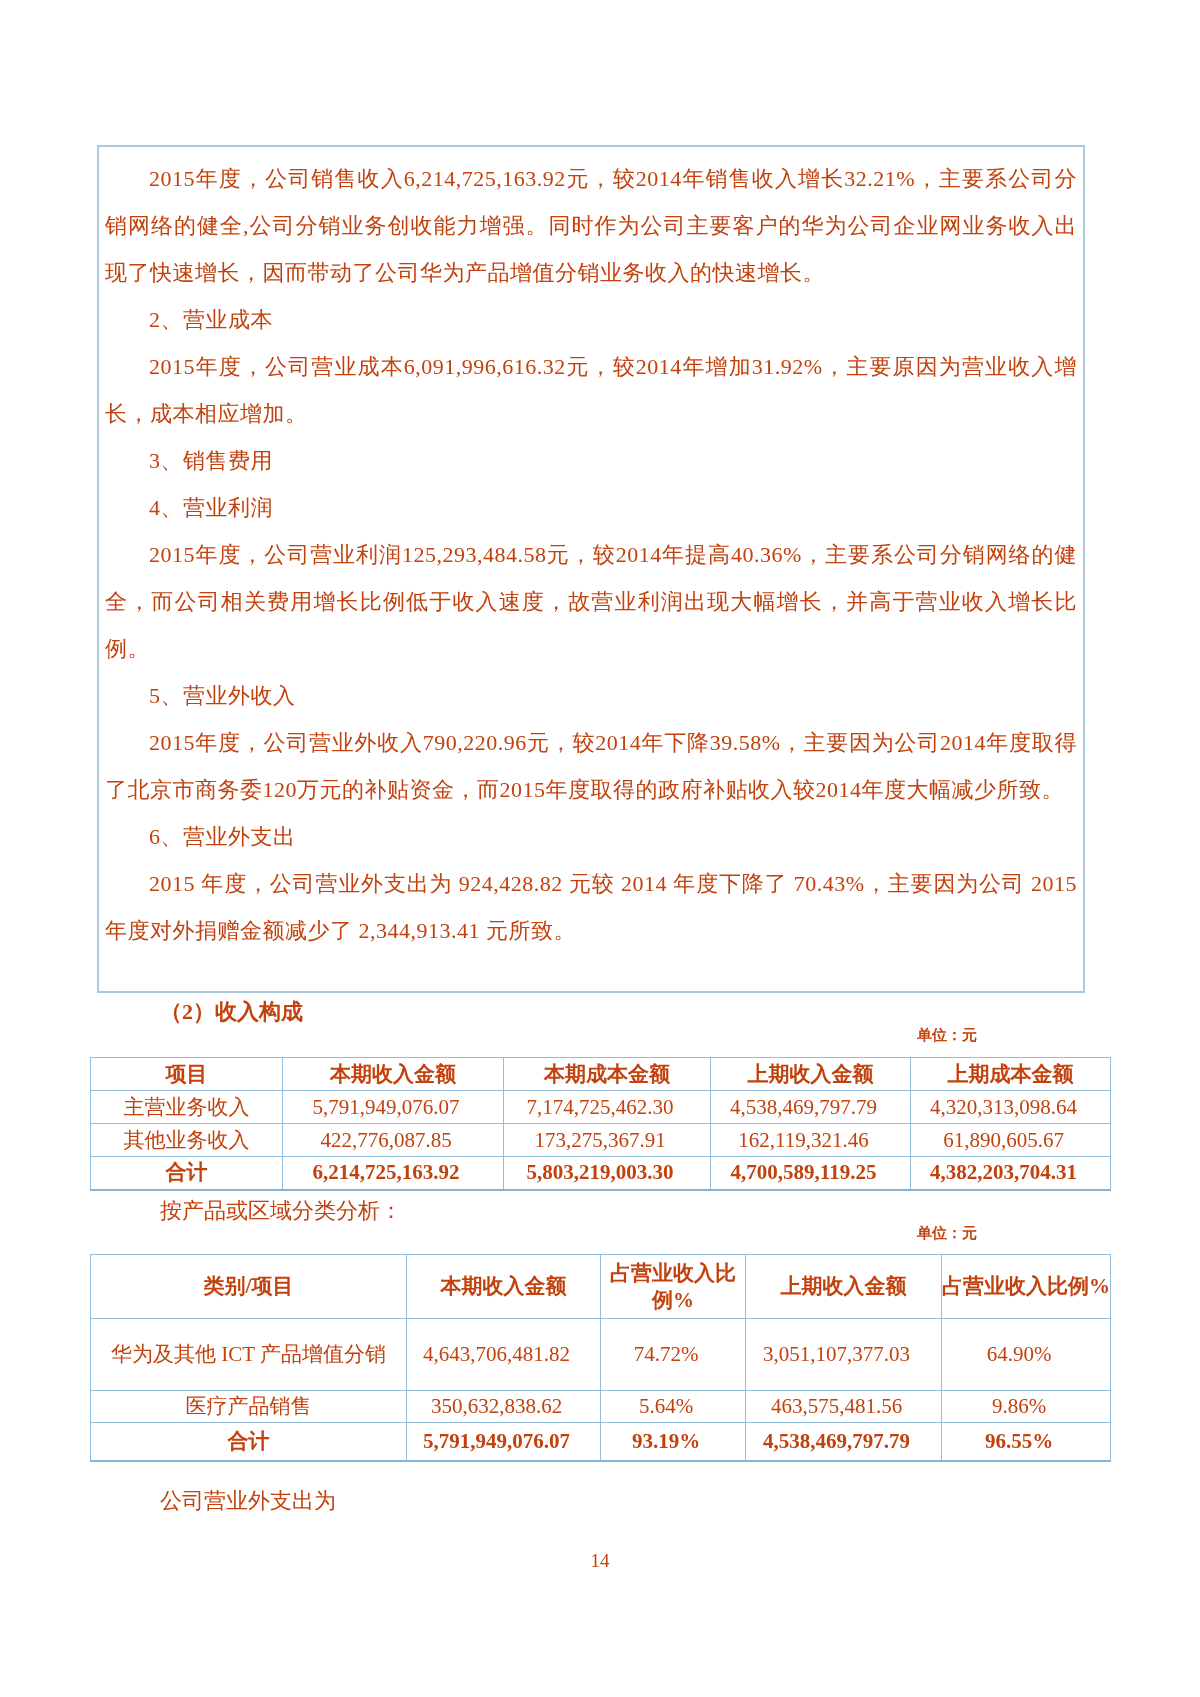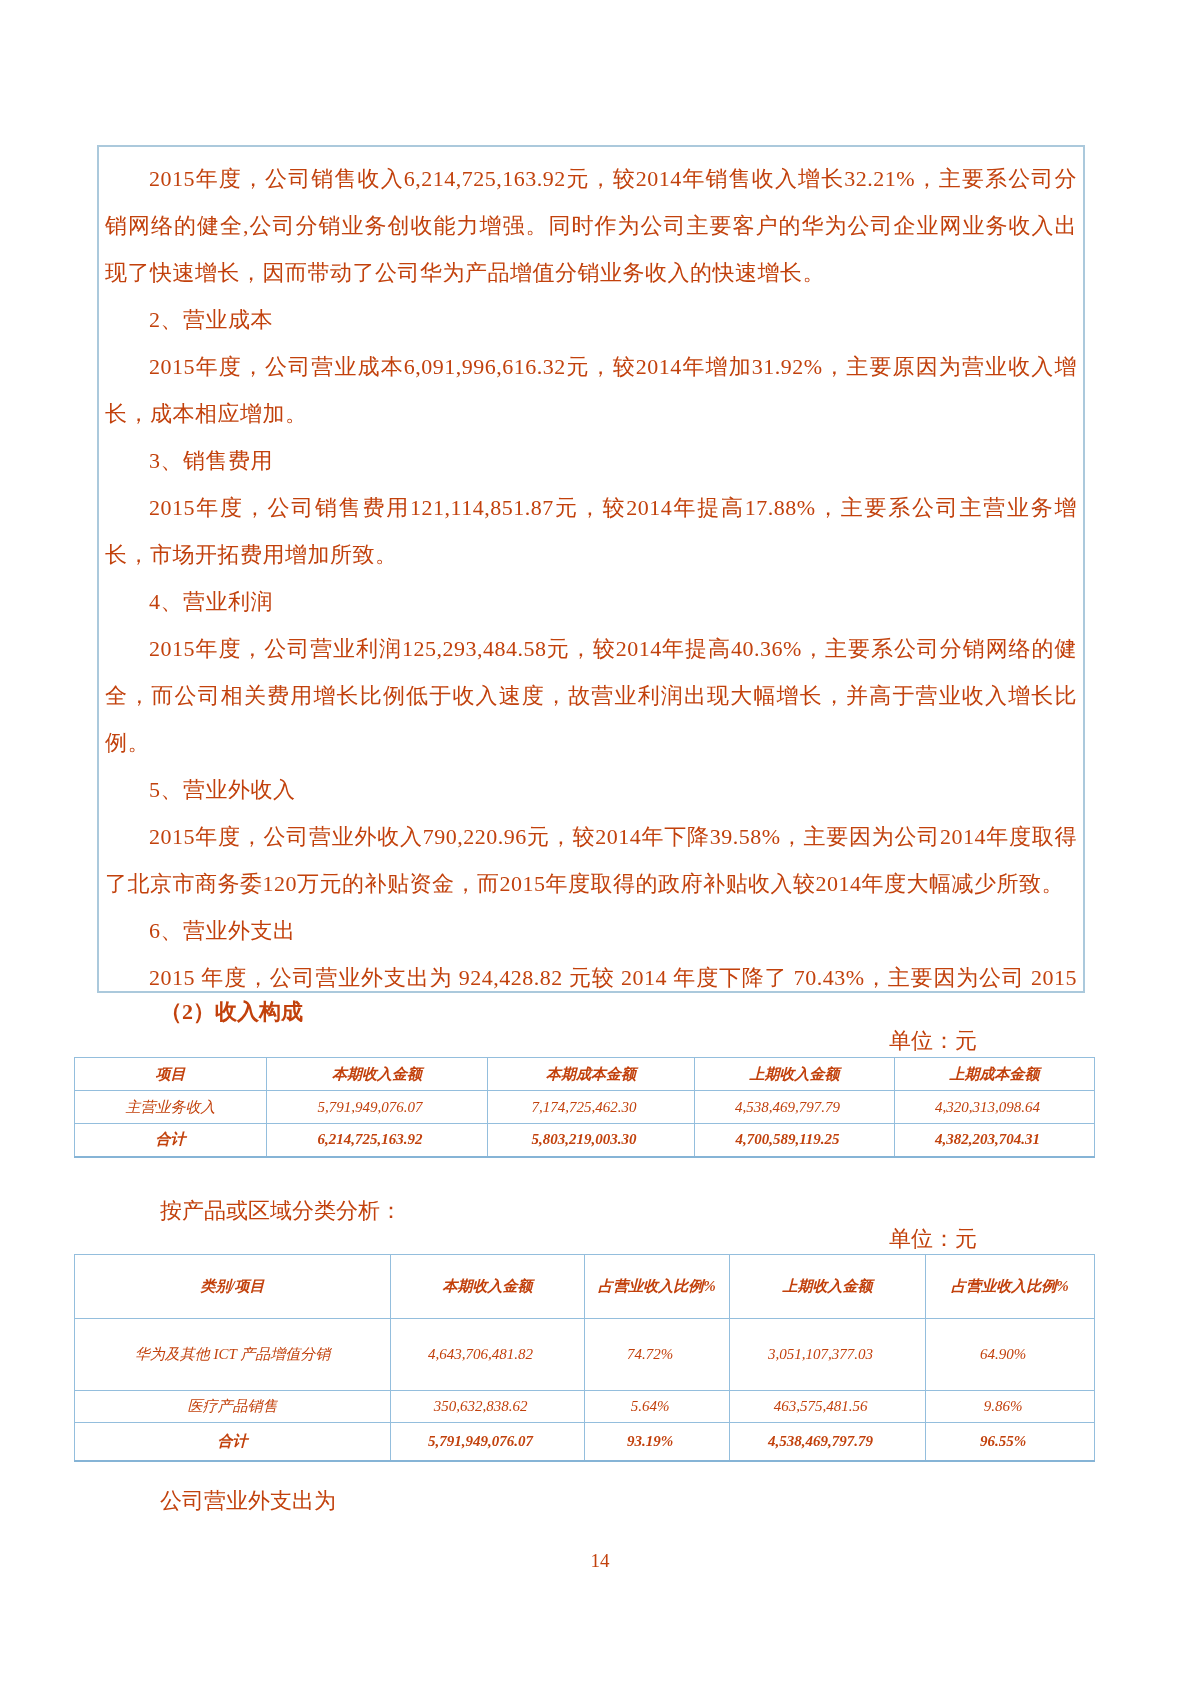--- a/index.html
+++ b/index.html
@@ -30,33 +30,32 @@
   }
   .section-heading {
     position: absolute;
     left: 160px; top: 997px;
     font-size: 22px;
     font-weight: bold;
   }
   .unit-label {
     position: absolute;
     right: 223px;
-    font-size: 22px;
-    font-weight: normal;
+    font-size: 15px;
+    font-weight: bold;
   }
   .unit-label.first  { top: 1026px; }
   .unit-label.second { top: 1224px; }
   .fin-table {
     position: absolute;
-    left: 74px;
+    left: 90px;
     width: 1020px;
     border-collapse: collapse;
     table-layout: fixed;
-    font-size: 15px;
-    font-style: italic;
+    font-size: 21px;
   }
   .fin-table.t1 { top: 1057px; }
   .fin-table.t2 { top: 1254px; }
   .fin-table td {
     border: 1px solid #94bedd;
     vertical-align: middle;
     padding: 0;
     line-height: 27px;
   }
   .fin-table { border: 1px solid #94bedd; border-bottom: 2px solid #86b4d6; }
@@ -88,21 +87,20 @@
 </head>
 <body>
 
 <div class="page">
 
   <div class="analysis-box">
     <p>2015年度，公司销售收入6,214,725,163.92元，较2014年销售收入增长32.21%，主要系公司分销网络的健全,公司分销业务创收能力增强。同时作为公司主要客户的华为公司企业网业务收入出现了快速增长，因而带动了公司华为产品增值分销业务收入的快速增长。</p>
     <p>2、营业成本</p>
     <p>2015年度，公司营业成本6,091,996,616.32元，较2014年增加31.92%，主要原因为营业收入增长，成本相应增加。</p>
     <p>3、销售费用</p>
-    <p>2015年度，公司销售费用121,114,851.87元，较2014年提高17.88%，主要系公司主营业务增长，市场开拓费用增加所致。</p>
     <p>4、营业利润</p>
     <p>2015年度，公司营业利润125,293,484.58元，较2014年提高40.36%，主要系公司分销网络的健全，而公司相关费用增长比例低于收入速度，故营业利润出现大幅增长，并高于营业收入增长比例。</p>
     <p>5、营业外收入</p>
     <p>2015年度，公司营业外收入790,220.96元，较2014年下降39.58%，主要因为公司2014年度取得了北京市商务委120万元的补贴资金，而2015年度取得的政府补贴收入较2014年度大幅减少所致。</p>
     <p>6、营业外支出</p>
     <p>2015 年度，公司营业外支出为 924,428.82 元较 2014 年度下降了 70.43%，主要因为公司 2015 年度对外捐赠金额减少了 2,344,913.41 元所致。</p>
   </div>
 
   <div class="section-heading">（2）收入构成</div>
 
@@ -123,20 +121,27 @@
       <td>本期成本金额</td>
       <td>上期收入金额</td>
       <td>上期成本金额</td>
     </tr>
     <tr>
       <td class="c-label">主营业务收入</td>
       <td class="c-num">5,791,949,076.07</td>
       <td class="c-num">7,174,725,462.30</td>
       <td class="c-num">4,538,469,797.79</td>
       <td class="c-num">4,320,313,098.64</td>
+    </tr>
+    <tr>
+      <td class="c-label">其他业务收入</td>
+      <td class="c-num">422,776,087.85</td>
+      <td class="c-num">173,275,367.91</td>
+      <td class="c-num">162,119,321.46</td>
+      <td class="c-num">61,890,605.67</td>
     </tr>
     <tr class="total-row">
       <td class="c-label">合计</td>
       <td class="c-num">6,214,725,163.92</td>
       <td class="c-num">5,803,219,003.30</td>
       <td class="c-num">4,700,589,119.25</td>
       <td class="c-num">4,382,203,704.31</td>
     </tr>
   </tbody>
     </table>

